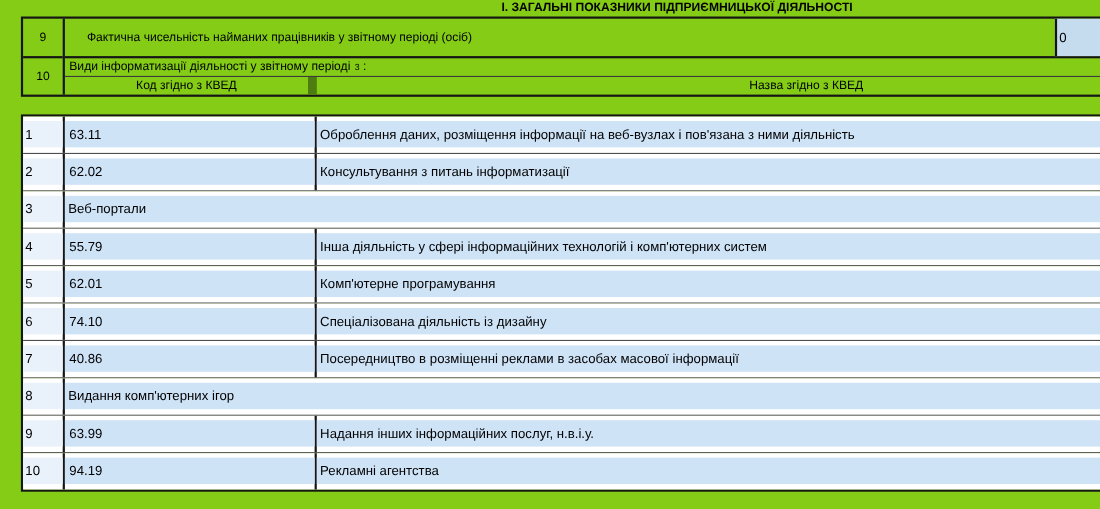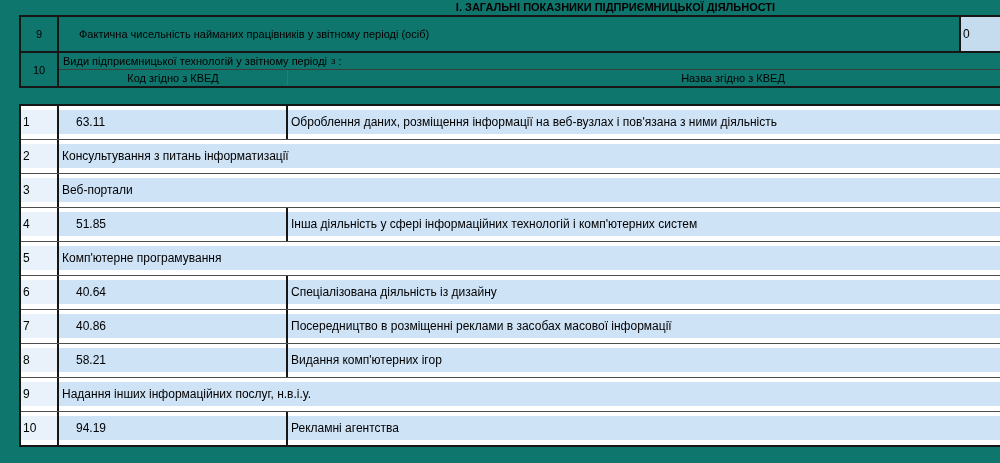--- a/index.html
+++ b/index.html
@@ -1,18 +1,18 @@
 <!DOCTYPE html>
 <html><head>
 <meta charset="utf-8">
 <style>
   html, body { margin:0; padding:0; background:#ffffff; }
   .canvas {
     position:relative; width:1000px; height:463px; overflow:hidden;
-    background:#0f766e; color:#000;
+    background:#84cc16; color:#000;
     font-family:"Liberation Sans", sans-serif;
   }
 
   
   .section-title {
     position:absolute; left:35px; top:1px; width:1161px;
     text-align:center; font-size:11px; font-weight:bold;
   }
 
   
@@ -47,21 +47,21 @@
     padding-left:2px; font-size:12px;
   }
   .row10a {
     position:relative; height:17px; border-bottom:1px solid #3c3c3c;
     box-sizing:border-box; display:flex; align-items:center;
     padding-left:4px; white-space:nowrap;
   }
   .row10a sup { font-size:8px; margin-left:4px; margin-right:3px; }
   .row10b { display:flex; height:16px; }
   .row10b .h1 {
-    width:229px; border-right:1px solid #4d7c0f; box-sizing:border-box;
+    width:229px; border-right:8px solid #4d7c0f; box-sizing:border-box;
     display:flex; align-items:center; justify-content:center;
   }
   .row10b .h2 { flex:1; display:flex; align-items:center; justify-content:center; }
 
   
   .t2 {
     position:absolute; left:19px; top:104px; width:1161px;
     border:2px solid #161616; box-sizing:border-box; font-size:12px;
   }
   .krow {
@@ -71,42 +71,42 @@
   .krow:last-child { border-bottom:none; height:33px; }
   .kcell { position:relative; box-sizing:border-box; }
   .kc-num  { width:38px;  border-right:2px solid #161616; }
   .kc-code { width:229px; border-right:2px solid #161616; }
   .kc-name { flex:1; }
   .band {
     position:absolute; left:0; right:0; top:4px; height:24px;
     display:flex; align-items:center; white-space:nowrap; overflow:hidden;
   }
   .kc-num .band  { background:#e9f2fb; padding-left:2px; }
-  .kc-code .band { background:#cfe3f7; padding-left:17px; }
+  .kc-code .band { background:#cfe3f7; padding-left:4px; }
   .kc-name .band { background:#cfe3f7; padding-left:3px; }
 </style>
 </head>
 <body>
 
 <div class="canvas">
 
   <div class="section-title">І. ЗАГАЛЬНІ ПОКАЗНИКИ ПІДПРИЄМНИЦЬКОЇ ДІЯЛЬНОСТІ</div>
 
   <div class="t1">
     <div class="numcol">
       <div class="n9">9</div>
       <div class="n10">10</div>
     </div>
     <div class="rcol">
       <div class="row9">
         <div class="lbl">Фактична чисельність найманих працівників у звітному періоді (осіб)</div>
         <div class="val">0</div>
       </div>
       <div class="row10a">
-        <span>Види підприємницької технологій у звітному періоді</span>
+        <span>Види інформатизації діяльності у звітному періоді</span>
           <sup>3</sup>
           <span>:</span>
       </div>
       <div class="row10b">
         <div class="h1">Код згідно з КВЕД</div>
         <div class="h2">Назва згідно з КВЕД</div>
       </div>
     </div>
   </div>
 
@@ -121,61 +121,67 @@
         </div>
       <div class="kcell kc-name">
           <div class="band">Оброблення даних, розміщення інформації на веб-вузлах і пов'язана з ними діяльність</div>
         </div>
     </div>
 
     <div class="krow">
       <div class="kcell kc-num">
           <div class="band">2</div>
         </div>
+      <div class="kcell kc-code">
+          <div class="band">62.02</div>
+        </div>
       <div class="kcell kc-name">
           <div class="band">Консультування з питань інформатизації</div>
         </div>
     </div>
 
     <div class="krow">
       <div class="kcell kc-num">
           <div class="band">3</div>
         </div>
       <div class="kcell kc-name">
           <div class="band">Веб-портали</div>
         </div>
     </div>
 
     <div class="krow">
       <div class="kcell kc-num">
           <div class="band">4</div>
         </div>
       <div class="kcell kc-code">
-          <div class="band">51.85</div>
+          <div class="band">55.79</div>
         </div>
       <div class="kcell kc-name">
           <div class="band">Інша діяльність у сфері інформаційних технологій і комп'ютерних систем</div>
         </div>
     </div>
 
     <div class="krow">
       <div class="kcell kc-num">
           <div class="band">5</div>
         </div>
+      <div class="kcell kc-code">
+          <div class="band">62.01</div>
+        </div>
       <div class="kcell kc-name">
           <div class="band">Комп'ютерне програмування</div>
         </div>
     </div>
 
     <div class="krow">
       <div class="kcell kc-num">
           <div class="band">6</div>
         </div>
       <div class="kcell kc-code">
-          <div class="band">40.64</div>
+          <div class="band">74.10</div>
         </div>
       <div class="kcell kc-name">
           <div class="band">Спеціалізована діяльність із дизайну</div>
         </div>
     </div>
 
     <div class="krow">
       <div class="kcell kc-num">
           <div class="band">7</div>
         </div>
@@ -184,31 +190,31 @@
         </div>
       <div class="kcell kc-name">
           <div class="band">Посередництво в розміщенні реклами в засобах масової інформації</div>
         </div>
     </div>
 
     <div class="krow">
       <div class="kcell kc-num">
           <div class="band">8</div>
         </div>
-      <div class="kcell kc-code">
-          <div class="band">58.21</div>
-        </div>
       <div class="kcell kc-name">
           <div class="band">Видання комп'ютерних ігор</div>
         </div>
     </div>
 
     <div class="krow">
       <div class="kcell kc-num">
           <div class="band">9</div>
+        </div>
+      <div class="kcell kc-code">
+          <div class="band">63.99</div>
         </div>
       <div class="kcell kc-name">
           <div class="band">Надання інших інформаційних послуг, н.в.і.у.</div>
         </div>
     </div>
 
     <div class="krow">
       <div class="kcell kc-num">
           <div class="band">10</div>
         </div>

